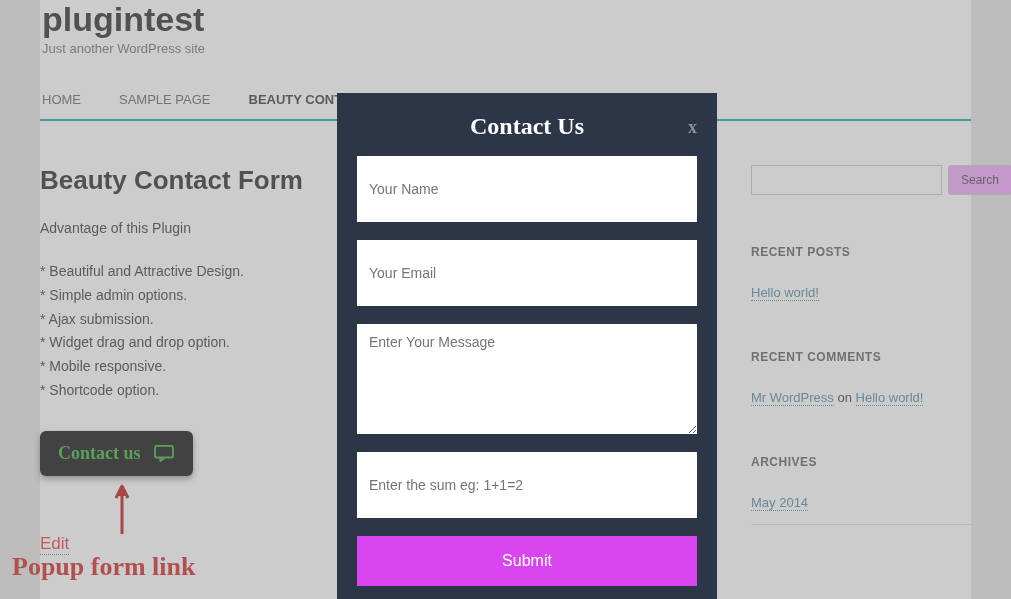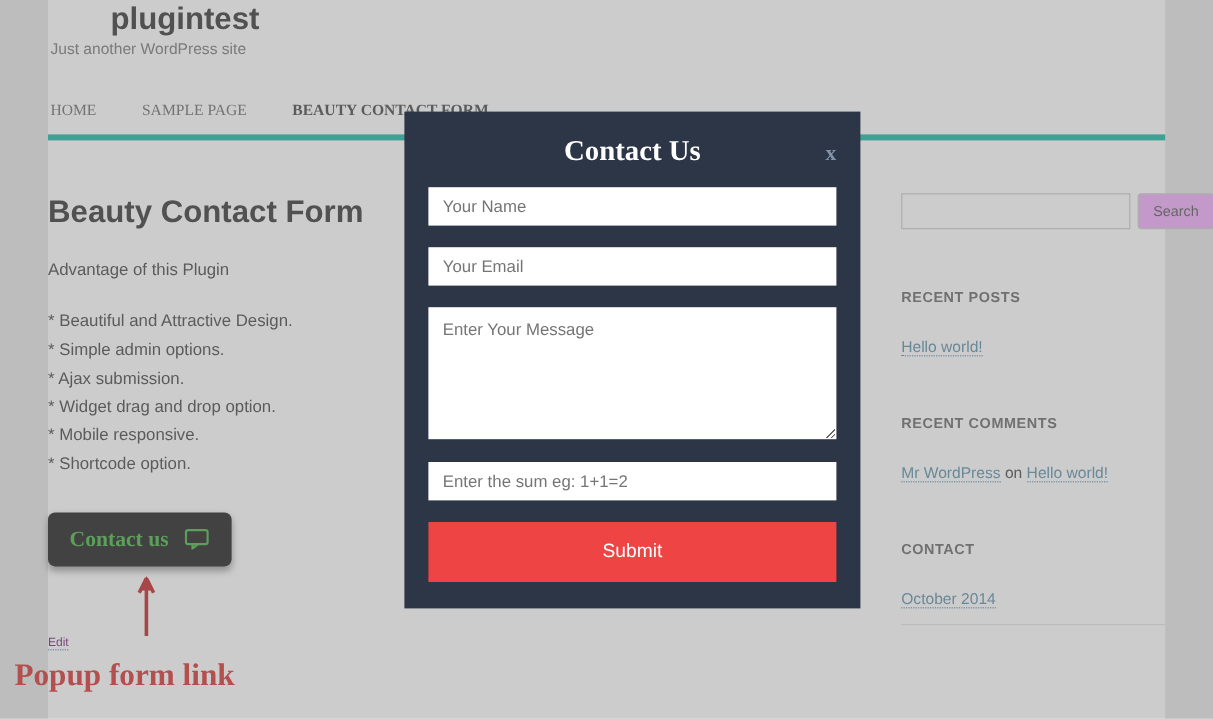--- a/index.html
+++ b/index.html
@@ -20,39 +20,37 @@
     .page {
       background: #fff;
       margin: 0 40px;
       min-height: 599px;
       position: relative;
     }
     .header {
       padding: 0 0 8px 0;
     }
     .site-title {
-      font-size: 26px;
+      font-size: 34px;
       font-weight: bold;
       color: #333;
-      padding: 0 0 2px 14px;
-      margin-left: 38px;
+      padding: 0 0 2px 2px;
     }
     .tagline {
       font-size: 13px;
       color: #777;
       padding-left: 2px;
     }
     .nav {
       display: flex;
       gap: 38px;
       padding: 28px 2px 12px 2px;
-      border-bottom: 5px solid #14b8a6;
+      border-bottom: 2px solid #14b8a6;
       font-size: 13px;
       color: #6b6b6b;
-      font-family: Liberation Serif, serif;
     }
     .nav-item { cursor: pointer; }
     .nav-item.active { color: #444; font-weight: 600; }
     .content-wrap {
       display: flex;
       padding-top: 44px;
     }
     .main {
       flex: 1;
       padding-right: 40px;
@@ -111,22 +109,22 @@
       font-weight: bold;
       color: #d63030;
       position: absolute;
       left: -28px;
       top: 68px;
       white-space: nowrap;
     }
     .edit-link {
       display: inline-block;
       margin-top: 50px;
-      font-size: 10px;
-      color: #701a75;
+      font-size: 17px;
+      color: #ef4444;
       border-bottom: 1px dotted #5a8faa;
     }
     .sidebar {
       width: 220px;
       font-size: 13px;
     }
     .search-row {
       display: flex;
       gap: 6px;
       margin-bottom: 50px;
@@ -190,21 +188,21 @@
       color: #8492a8;
       font-family: "Comic Sans MS", cursive;
       font-size: 18px;
       font-weight: bold;
       cursor: pointer;
     }
     .modal-input {
       width: 100%;
       background: #fff;
       border: none;
-      padding: 8px 12px;
+      padding: 25px 12px;
       font-size: 14px;
       color: #888;
       margin-bottom: 18px;
       font-family: inherit;
     }
     .modal-textarea {
       width: 100%;
       background: #fff;
       border: none;
       padding: 10px 12px;
@@ -215,21 +213,21 @@
       margin-bottom: 14px;
       font-family: inherit;
     }
     .verify-label {
       color: #fff;
       font-size: 13px;
       margin-bottom: 10px;
     }
     .submit-btn {
       width: 100%;
-      background: #ef4444;
+      background: #d946ef;
       color: #fff;
       border: none;
       padding: 16px;
       font-size: 16px;
       cursor: pointer;
       margin-top: 18px;
     }
   </style>
 </head>
 <body>
@@ -292,23 +290,23 @@
       </div>
 
       <div class="widget">
         <div class="widget-title">RECENT COMMENTS</div>
         <div class="widget-body">
           <span class="widget-link">Mr WordPress</span><span class="comment-on"> on </span><span class="widget-link">Hello world!</span>
         </div>
       </div>
 
       <div class="widget">
-        <div class="widget-title">CONTACT</div>
+        <div class="widget-title">ARCHIVES</div>
         <div class="widget-body">
-          <span class="widget-link">October 2014</span>
+          <span class="widget-link">May 2014</span>
         </div>
         <div class="separator"></div>
       </div>
     </div>
   </div>
 </div>
 
 <div class="overlay"></div>
 
 <div class="modal">

